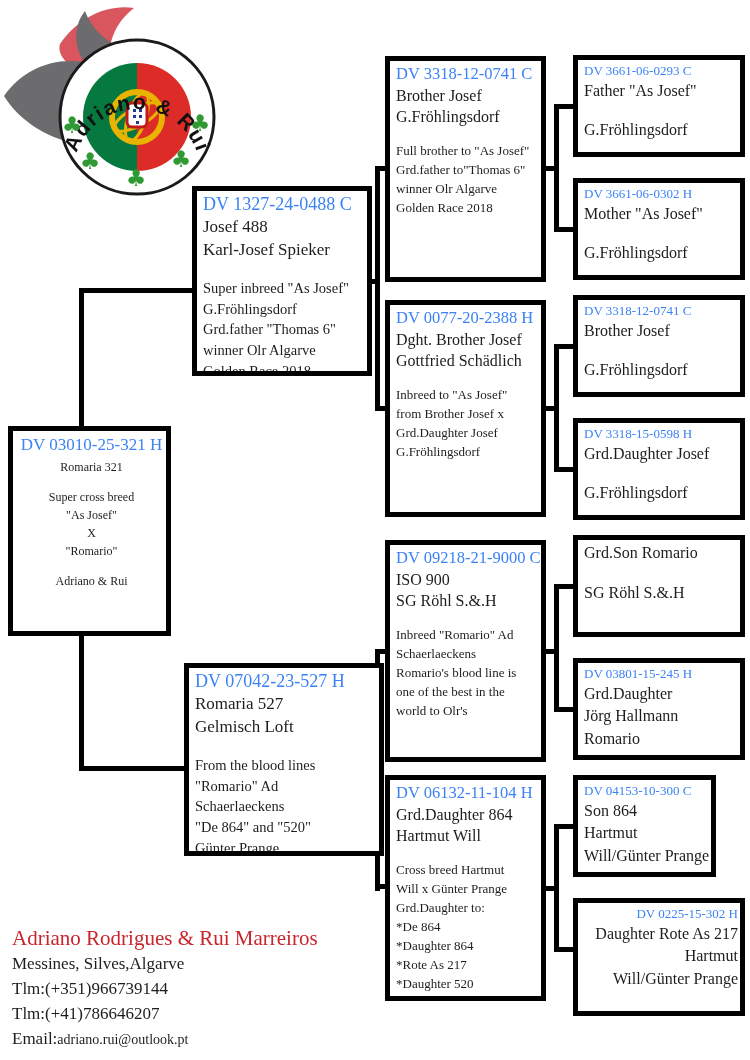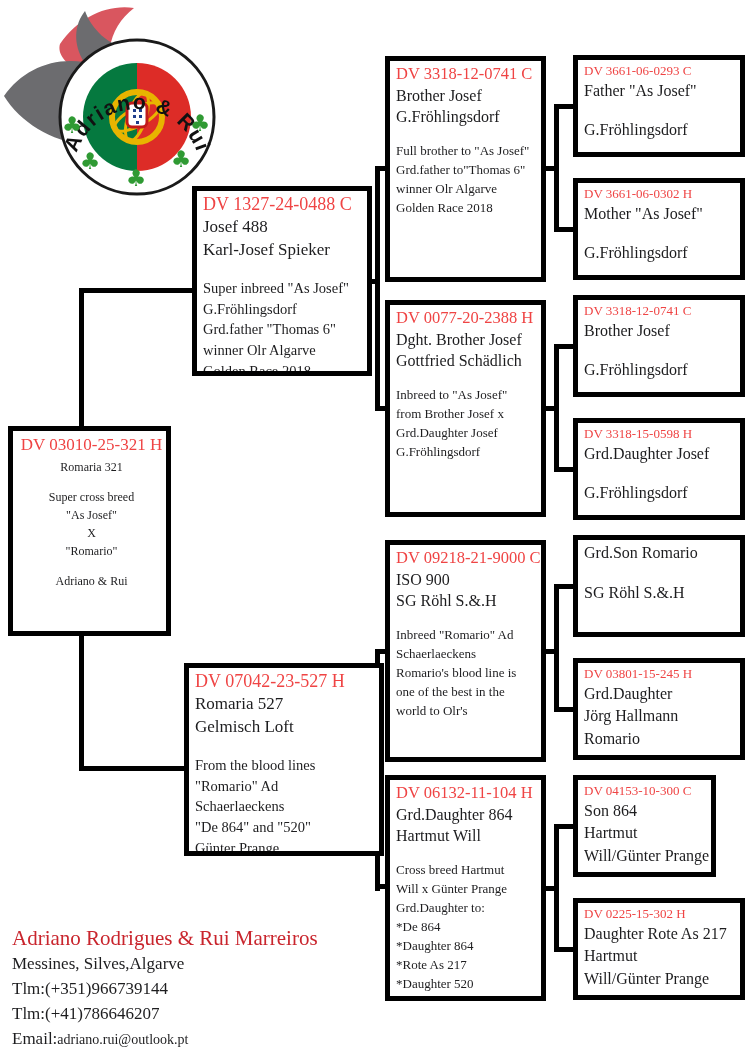--- a/index.html
+++ b/index.html
@@ -1,20 +1,20 @@
 <!DOCTYPE html>
 <html><head>
 <meta charset="utf-8">
 <style>
   html,body{margin:0;padding:0;background:#ffffff;}
   #page{position:relative;width:750px;height:1060px;background:#ffffff;overflow:hidden;
         font-family:"Liberation Serif","DejaVu Serif",serif;color:#1d1d1f;}
   .box{position:absolute;background:#fff;border:5px solid #000;box-sizing:border-box;
        padding:2px 2px 0 6px;overflow:hidden;}
-  .bid{color:#ef4444;white-space:nowrap;}
+  .bid{color:#3b82f6;white-space:nowrap;}
   .line{white-space:nowrap;min-height:1.05em;}
   
   .col-root{ text-align:center;}
   .col-root .bid{font-size:17px;line-height:1.45;}
   .col-root .line{font-size:12px;line-height:1.5;}
   .col-root .notes{margin-top:12px;}
   .col2 .bid{font-size:18px;line-height:1.3;}
   .col2 .names .line{font-size:17px;line-height:1.32;}
   .col2 .notes .line{font-size:14.5px;line-height:1.42;}
   .col2 .notes{margin-top:17px;}
@@ -275,21 +275,21 @@
 
   <div class="box col4" style="left:573px;top:775px;width:143px;height:102px;">
     <div class="bid">DV 04153-10-300 C</div>
     <div class="names">
         <div class="line">Son 864</div>
         <div class="line">Hartmut</div>
         <div class="line">Will/Günter Prange</div>
       </div>
   </div>
 
-  <div class="box col4" style="left:573px;top:898px;width:172px;height:102px;">
+  <div class="box col4" style="left:573px;top:898px;width:172px;height:118px;text-align:right;">
     <div class="bid">DV 0225-15-302 H</div>
     <div class="names">
         <div class="line">Daughter Rote As 217</div>
         <div class="line">Hartmut</div>
         <div class="line">Will/Günter Prange</div>
       </div>
   </div>
 
   <div class="footer">
     <div class="fname">Adriano Rodrigues &amp; Rui Marreiros</div>

